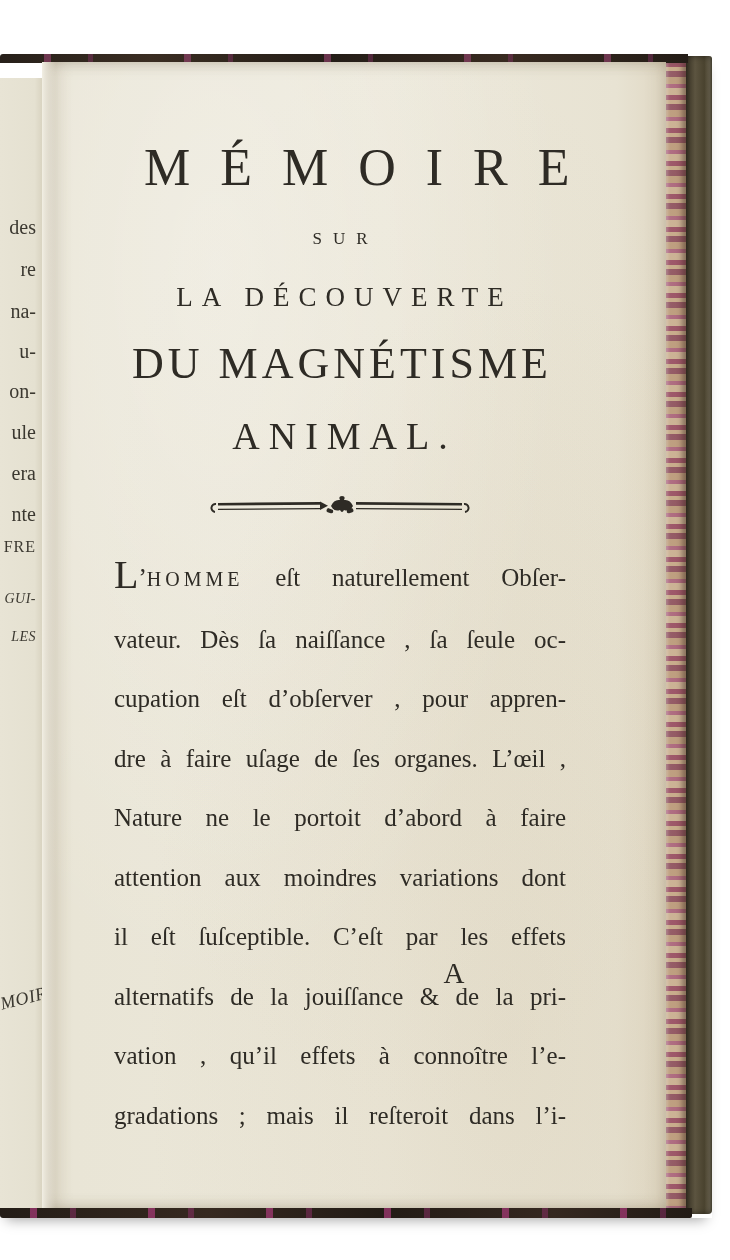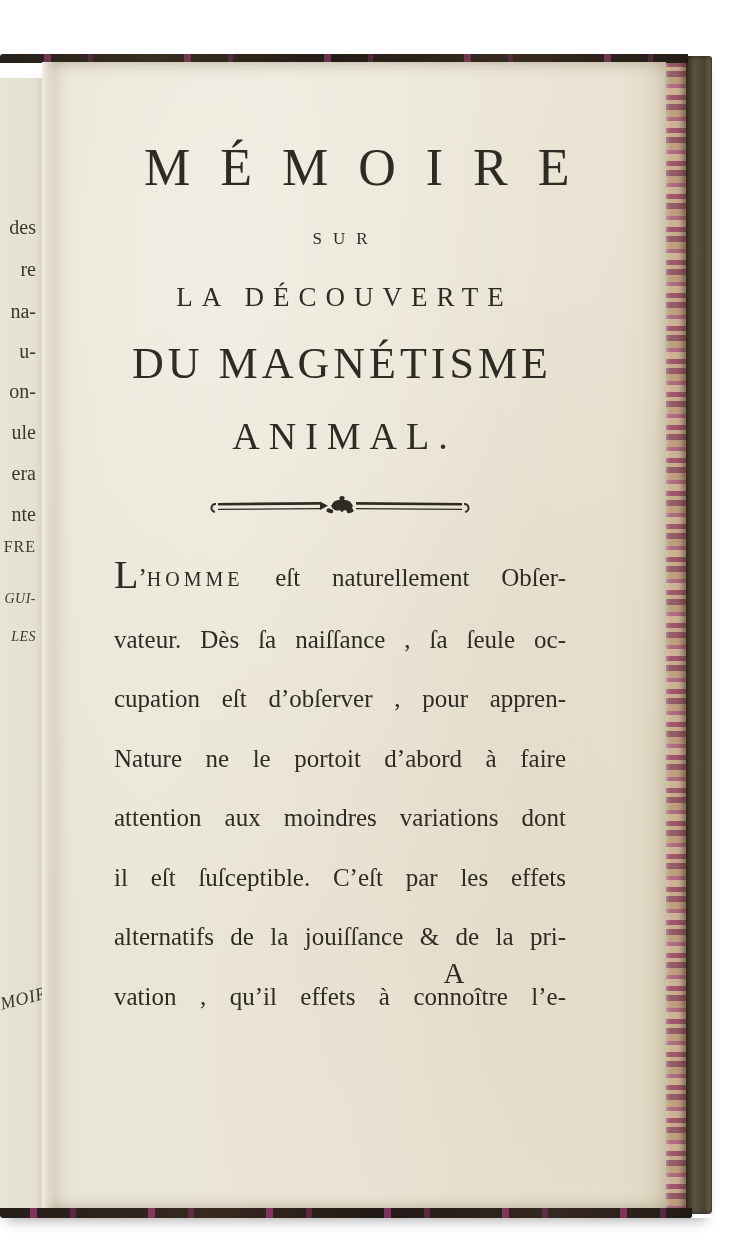--- a/index.html
+++ b/index.html
@@ -137,25 +137,27 @@
             <path d="M127 10 q3 -7 9 -6 q-2 -4 2 -4 q4 0 2 4 q6 -1 9 6 q-3 6 -9 4 q-2 4 -4 0 q-6 2 -9 -4 z"></path>
             <path d="M124 12 q-4 4 2 5 q4 1 3 -3 z"></path>
             <path d="M148 12 q4 4 -2 5 q-4 1 -3 -3 z"></path>
           </g>
         </svg>
 
         <div class="paragraph">
           <div class="bline"><span class="lhinit">L</span><span>’</span><span class="sc">HOMME</span><span> eſt naturellement Obſer-</span></div>
           <div class="bline">vateur. Dès ſa naiſſance , ſa ſeule oc-</div>
           <div class="bline">cupation eſt d’obſerver , pour appren-</div>
+          <div class="bline">dre à faire uſage de ſes organes. L’œil ,</div>
           <div class="bline">Nature ne le portoit d’abord à faire</div>
           <div class="bline">attention aux moindres variations dont</div>
           <div class="bline">il eſt ſuſceptible. C’eſt par les effets</div>
           <div class="bline">alternatifs de la jouiſſance &amp; de la pri-</div>
           <div class="bline">vation , qu’il effets à connoître l’e-</div>
+          <div class="bline">gradations ; mais il reſteroit dans l’i-</div>
         </div>
 
         <div class="sig">A</div>
       </div>
     </div>
 
   </div>
 </div>
 
 </body></html>

